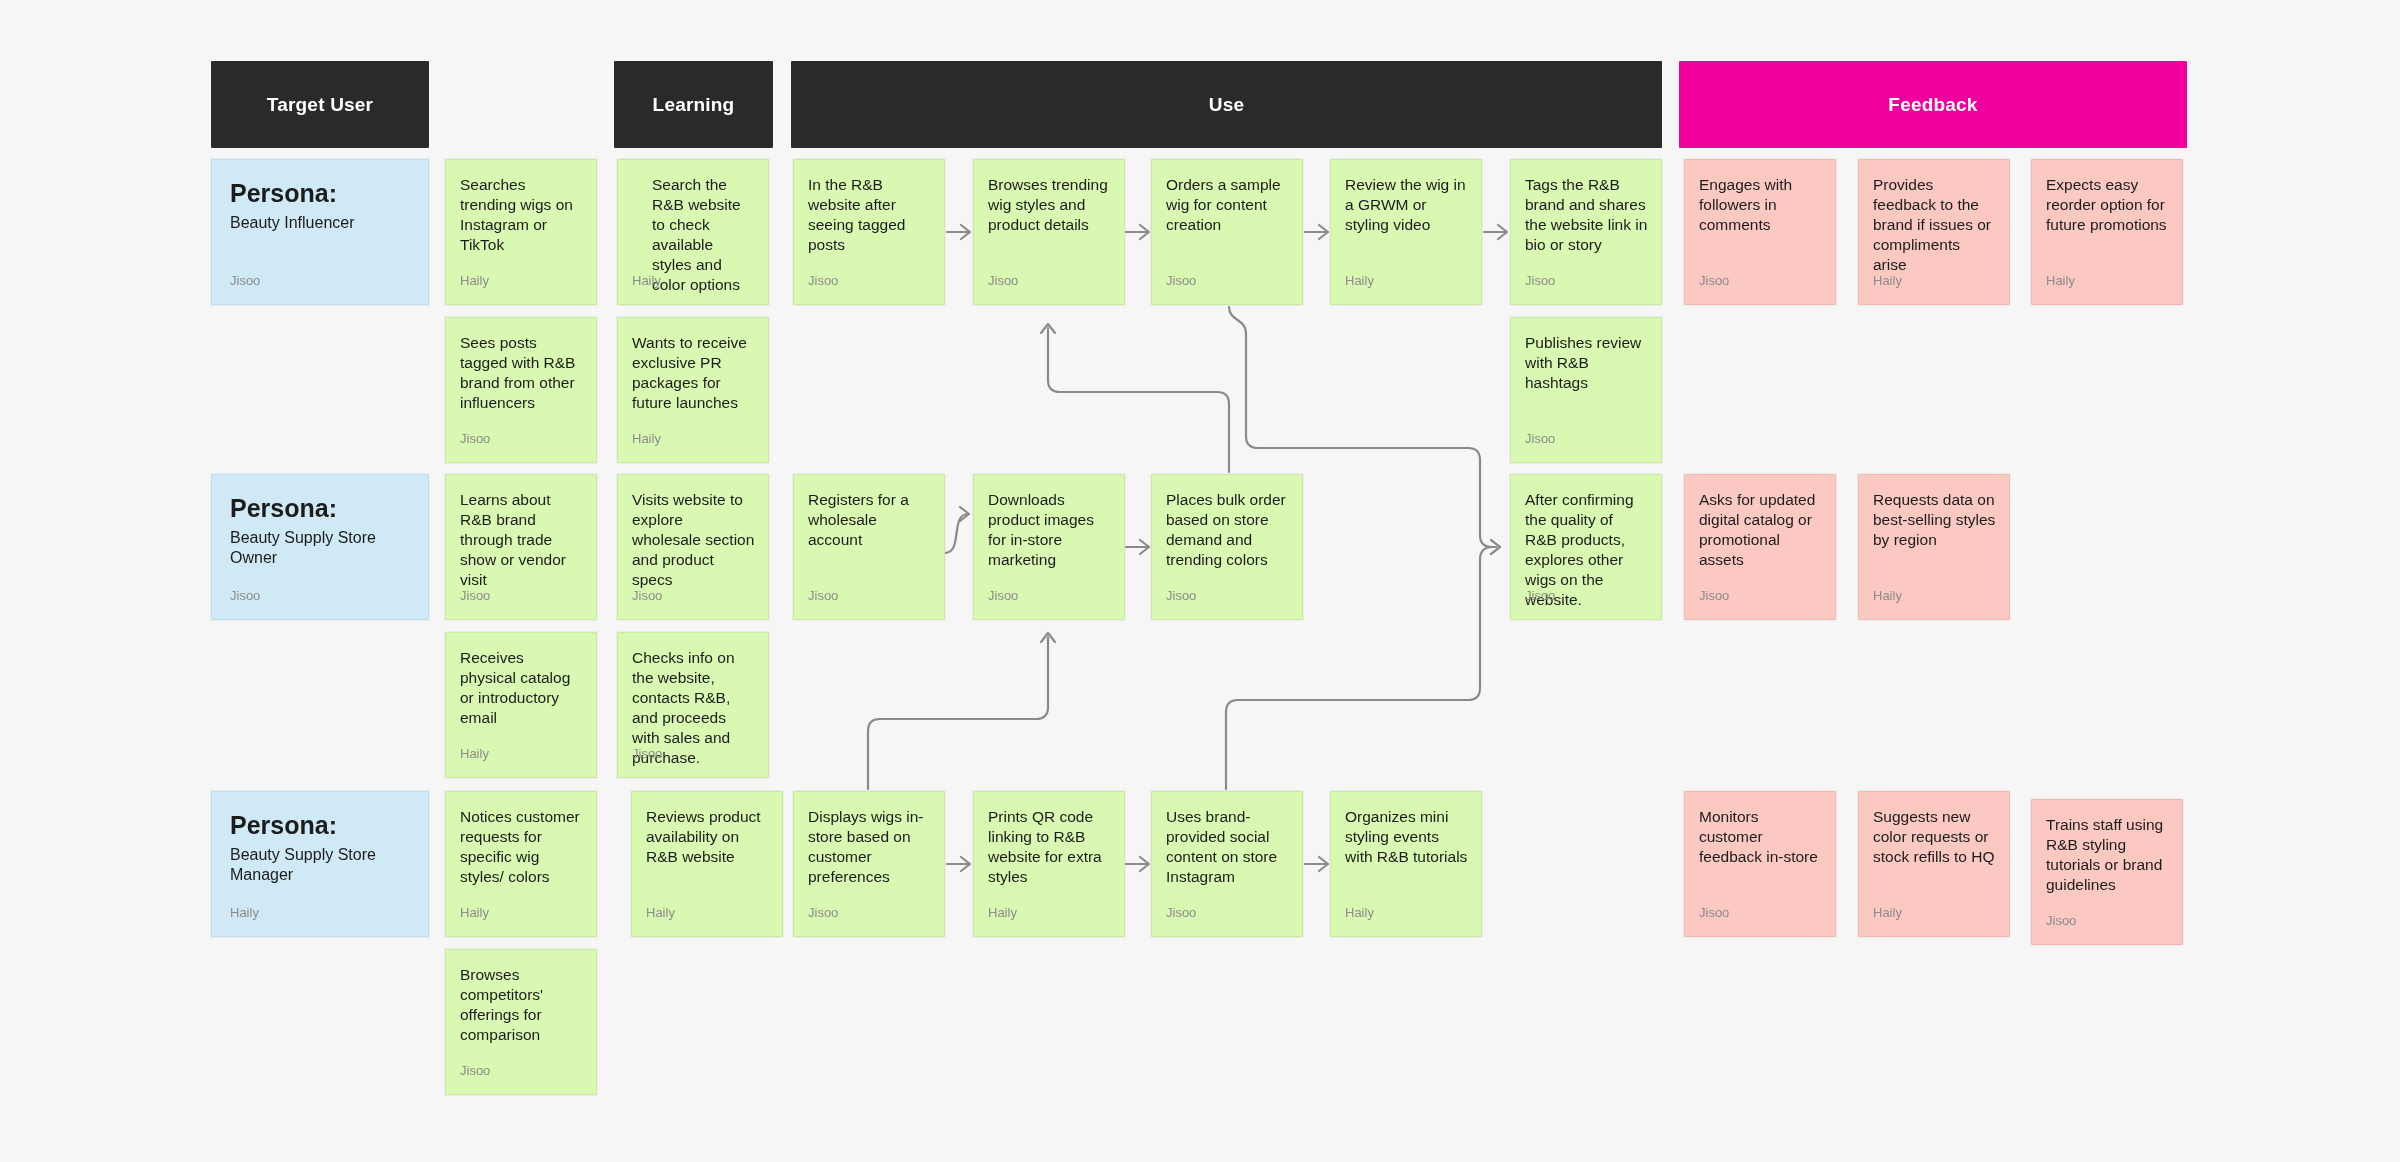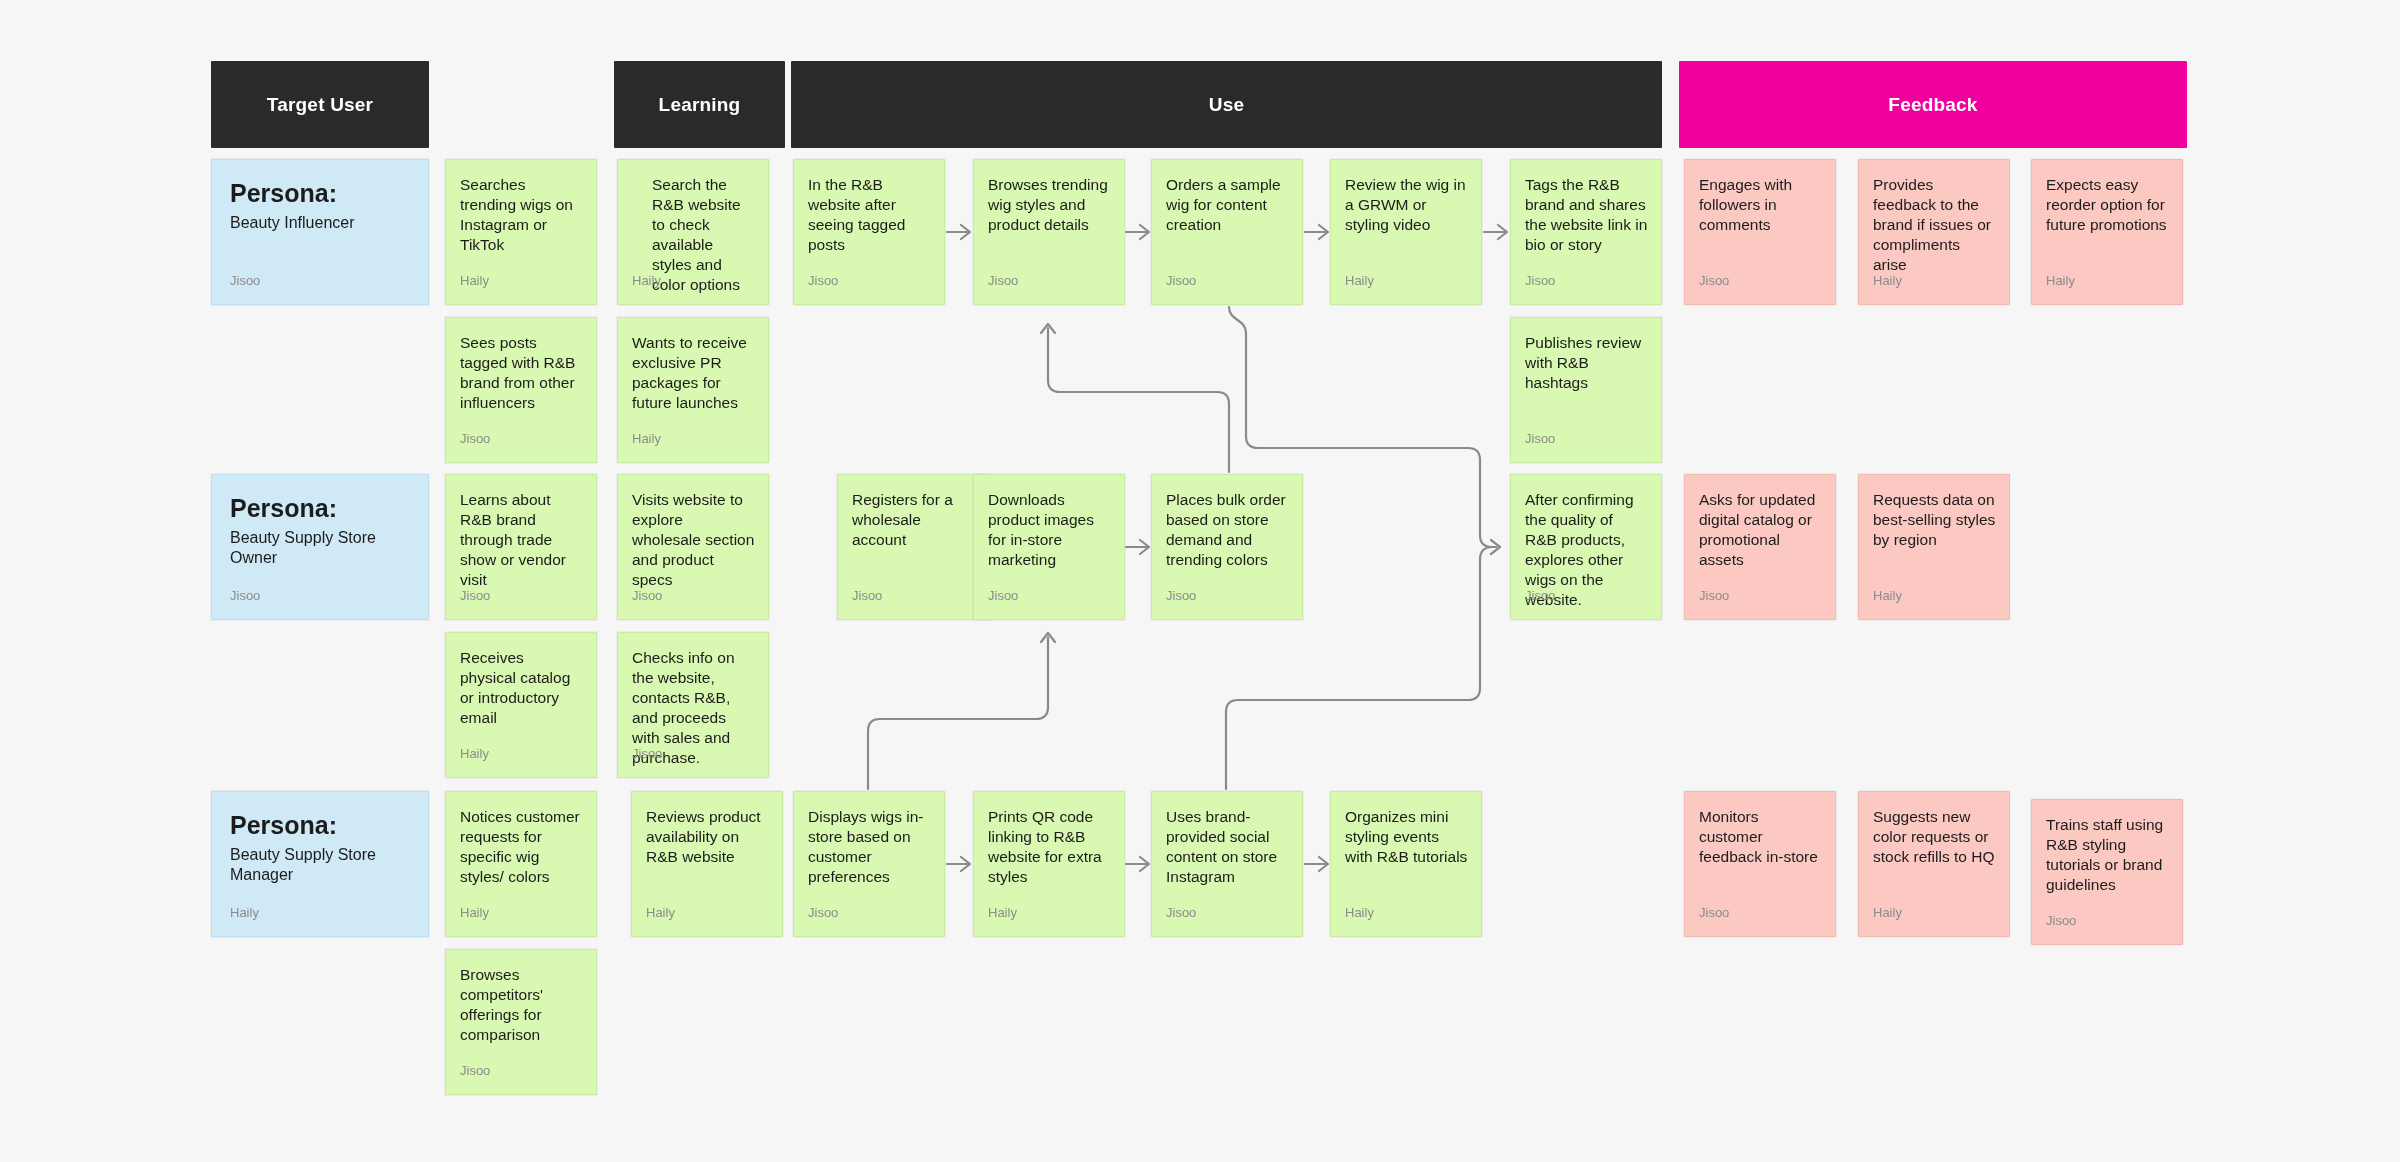--- a/index.html
+++ b/index.html
@@ -59,21 +59,21 @@
       <polyline points="1491,540 1500,547 1491,554"></polyline>
       <path d="M1229 472 L1229 404 Q1229 392 1217 392 L1060 392 Q1048 392 1048 380 L1048 328"></path>
       <polyline points="1041,333 1048,324 1055,333"></polyline>
       <path d="M868 789 L868 731 Q868 719 880 719 L1036 719 Q1048 719 1048 707 L1048 637"></path>
       <polyline points="1041,642 1048,633 1055,642"></polyline>
     </svg>
 
 <div class="col-header" style="left: 211px; top: 61px; width: 218px; background: rgb(42, 42, 42);">
       <span>Target User</span>
     </div>
-    <div class="col-header" style="left: 614px; top: 61px; width: 171px; background: rgb(42, 42, 42); align-items: center;">
+    <div class="col-header" style="left: 614px; top: 61px; width: 159px; background: rgb(42, 42, 42); align-items: center;">
       <span>Learning</span>
     </div>
     <div class="col-header" style="left: 791px; top: 61px; width: 871px; background: rgb(42, 42, 42);">
       <span>Use</span>
     </div>
     <div class="col-header" style="left: 1679px; top: 61px; width: 508px; background: rgb(240, 0, 156); align-items: center;">
       <span>Feedback</span>
     </div>
     <div class="sticky persona" style="left: 211px; top: 159px;">
       <div class="p-title">Persona:</div>
@@ -138,21 +138,21 @@
       <div class="s-author">Jisoo</div>
     </div>
     <div class="sticky action" style="left: 445px; top: 474px;">
       <div class="s-text">Learns about R&amp;B brand through trade show or vendor visit</div>
       <div class="s-author">Jisoo</div>
     </div>
     <div class="sticky action" style="left: 617px; top: 474px;">
       <div class="s-text">Visits website to explore wholesale section and product specs</div>
       <div class="s-author">Jisoo</div>
     </div>
-    <div class="sticky action" style="left: 793px; top: 474px; margin-left: 44px;">
+    <div class="sticky action" style="left: 793px; top: 474px;">
       <div class="s-text">Registers for a wholesale account</div>
       <div class="s-author">Jisoo</div>
     </div>
     <div class="sticky action" style="left: 973px; top: 474px;">
       <div class="s-text">Downloads product images for in-store marketing</div>
       <div class="s-author">Jisoo</div>
     </div>
     <div class="sticky action" style="left: 1151px; top: 474px;">
       <div class="s-text">Places bulk order based on store demand and trending colors</div>
       <div class="s-author">Jisoo</div>

